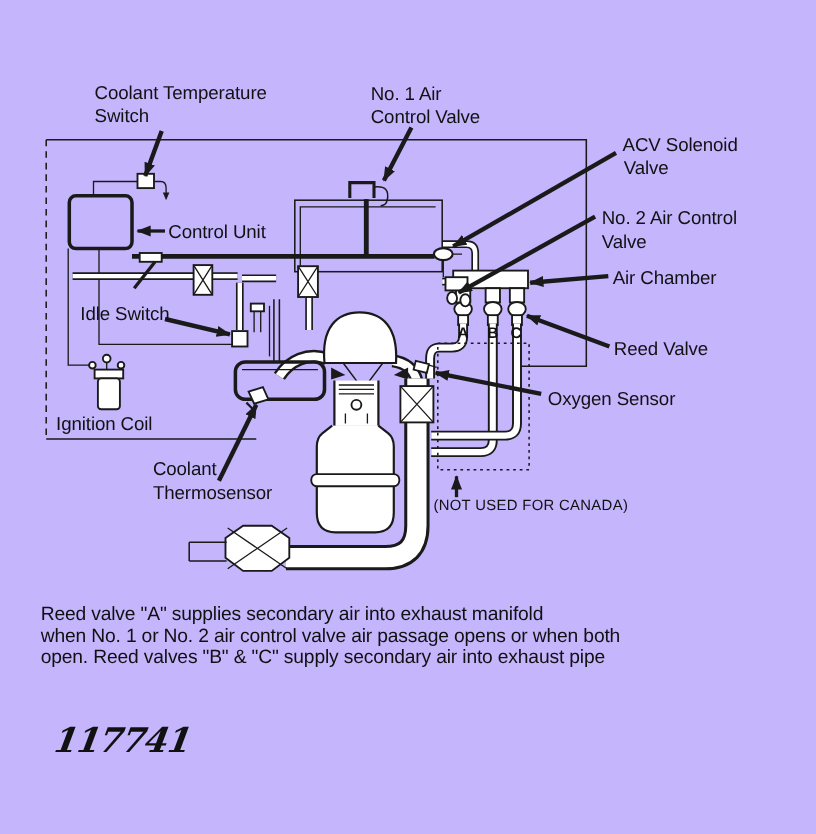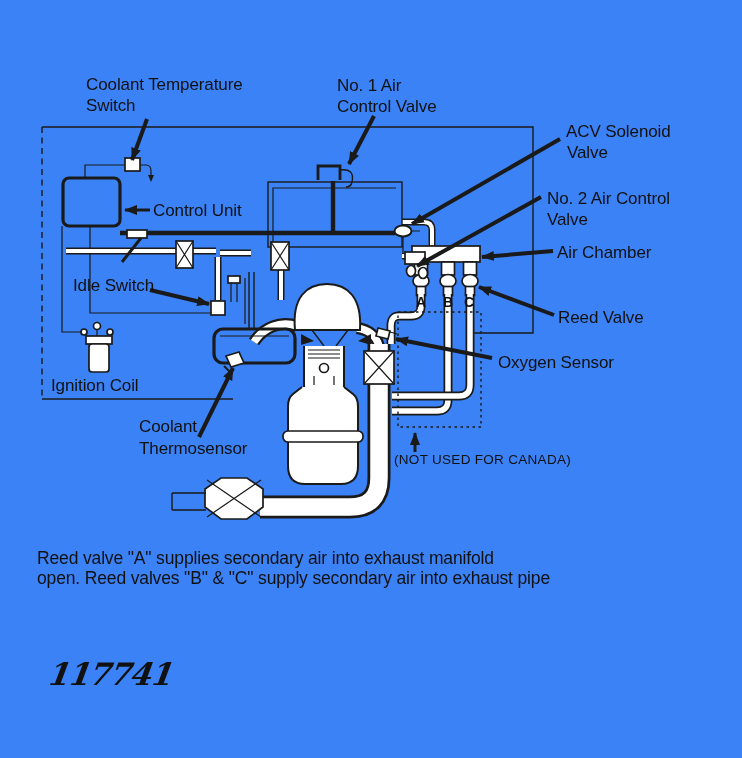--- a/index.html
+++ b/index.html
@@ -1,16 +1,16 @@
 <!DOCTYPE html>
 <html><head>
 <meta charset="utf-8">
 <style>
   html,body{margin:0;padding:0;background:#fff;}
-  .page{position:relative;width:742px;height:758px;background:#3b82f6;overflow:hidden;
+  .page{position:relative;width:742px;height:758px;background:#c4b5fd;overflow:hidden;
         font-family:"Liberation Sans",sans-serif;color:#111;}
   svg{position:absolute;left:0;top:0;}
   svg .ln{fill:none;stroke:#1a1a1a;stroke-width:1.4;}
   svg .thin{fill:none;stroke:#1a1a1a;stroke-width:1.2;}
   svg .bold{fill:none;stroke:#1a1a1a;stroke-width:3.2;}
   svg .thick{fill:none;stroke:#1a1a1a;stroke-width:4.4;}
   svg .dash{fill:none;stroke:#1a1a1a;stroke-width:1.4;stroke-dasharray:6 4.5;}
   svg .dot{fill:none;stroke:#1a1a1a;stroke-width:1.4;stroke-dasharray:2.5 3.5;}
   svg .part{fill:#fff;stroke:#1a1a1a;stroke-width:1.7;}
   svg .part2{fill:#fff;stroke:#1a1a1a;stroke-width:2;}
@@ -236,18 +236,19 @@
     <text class="lbl" x="139" y="454">Thermosensor</text>
     <text class="sm" x="394" y="464">(NOT USED FOR CANADA)</text>
     <text class="abc" x="416" y="307">A</text>
     <text class="abc" x="443" y="307">B</text>
     <text class="abc" x="464" y="307">C</text>
   </g>
 </svg>
 
 <div class="caption">
   <div>Reed valve "A" supplies secondary air into exhaust manifold</div>
+  <div>when No. 1 or No. 2 air control valve air passage opens or when both</div>
   <div>open. Reed valves "B" &amp; "C" supply secondary air into exhaust pipe</div>
 </div>
 
 <div class="fignum">117741</div>
 
 </div>
 
 </body></html>

